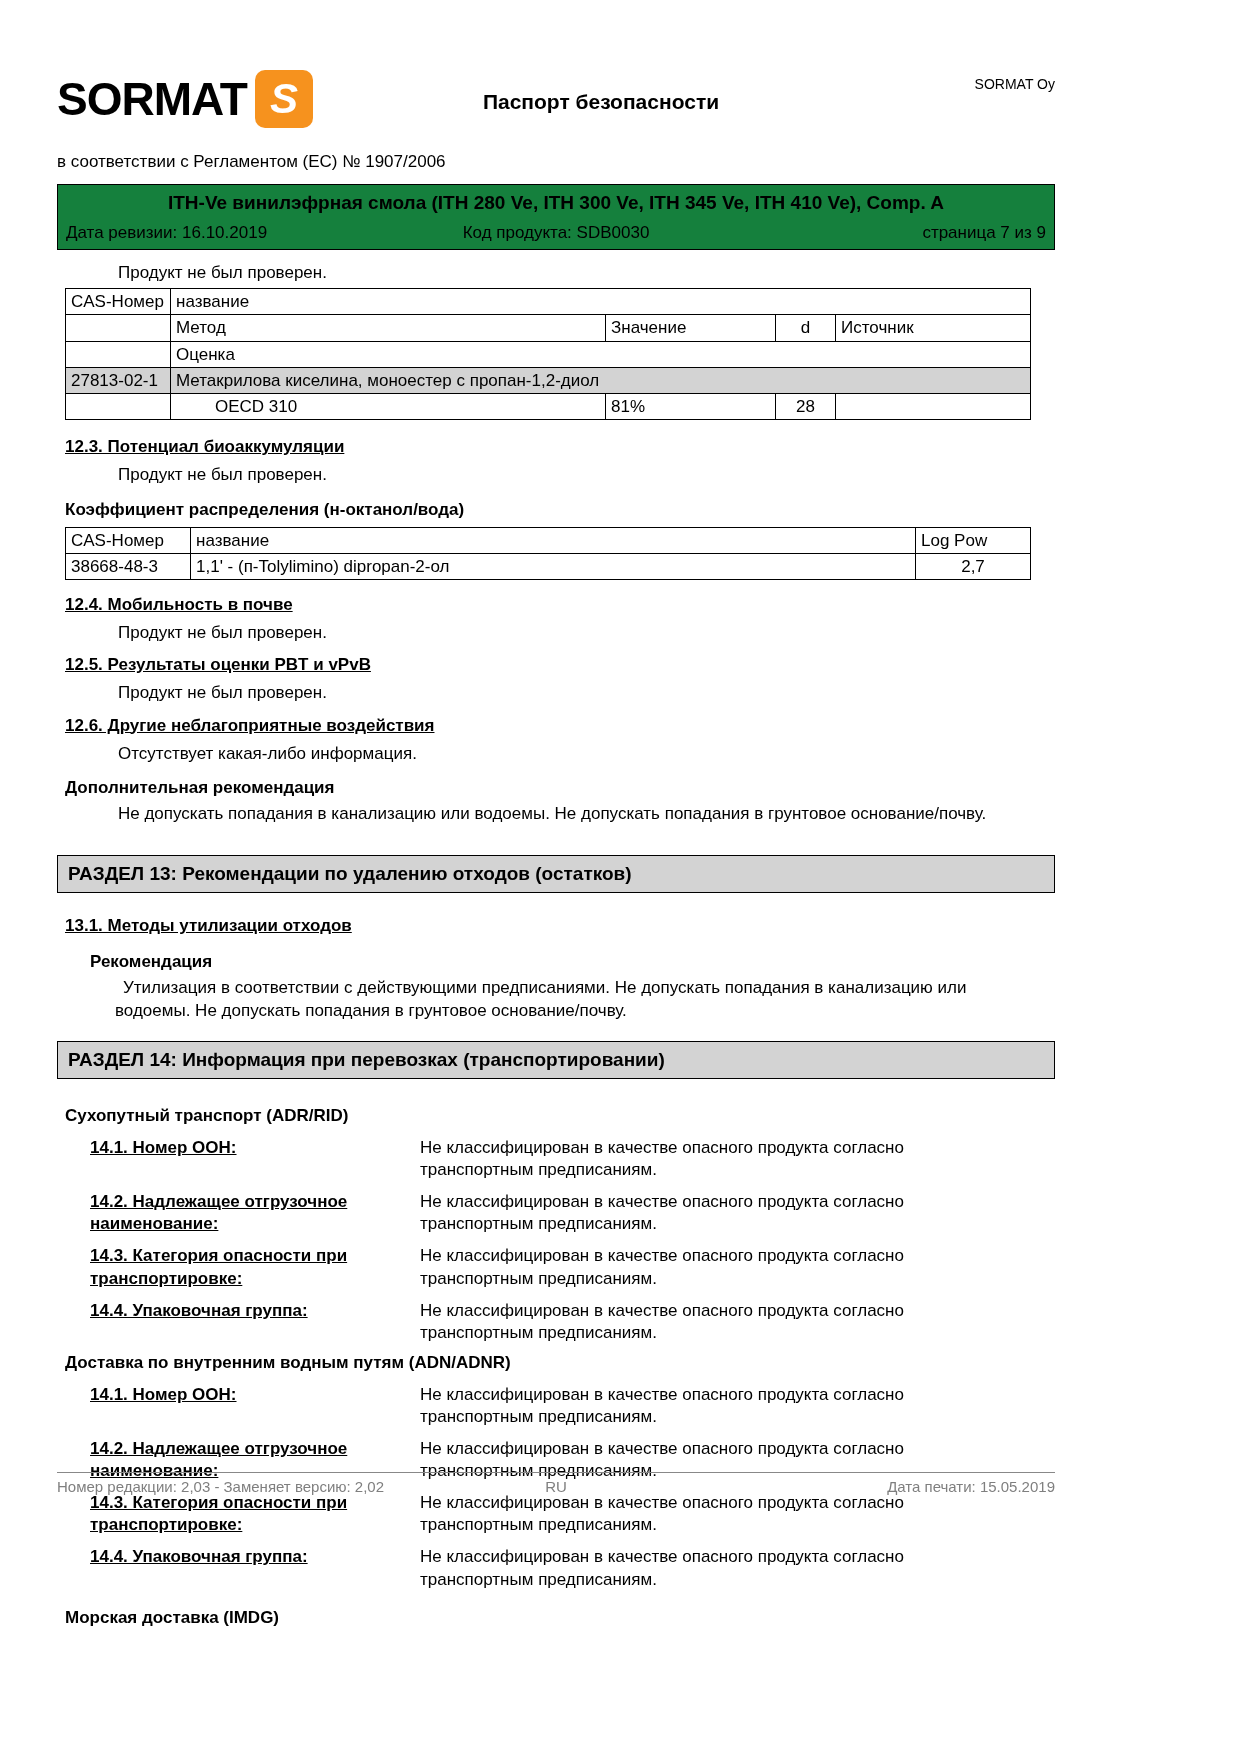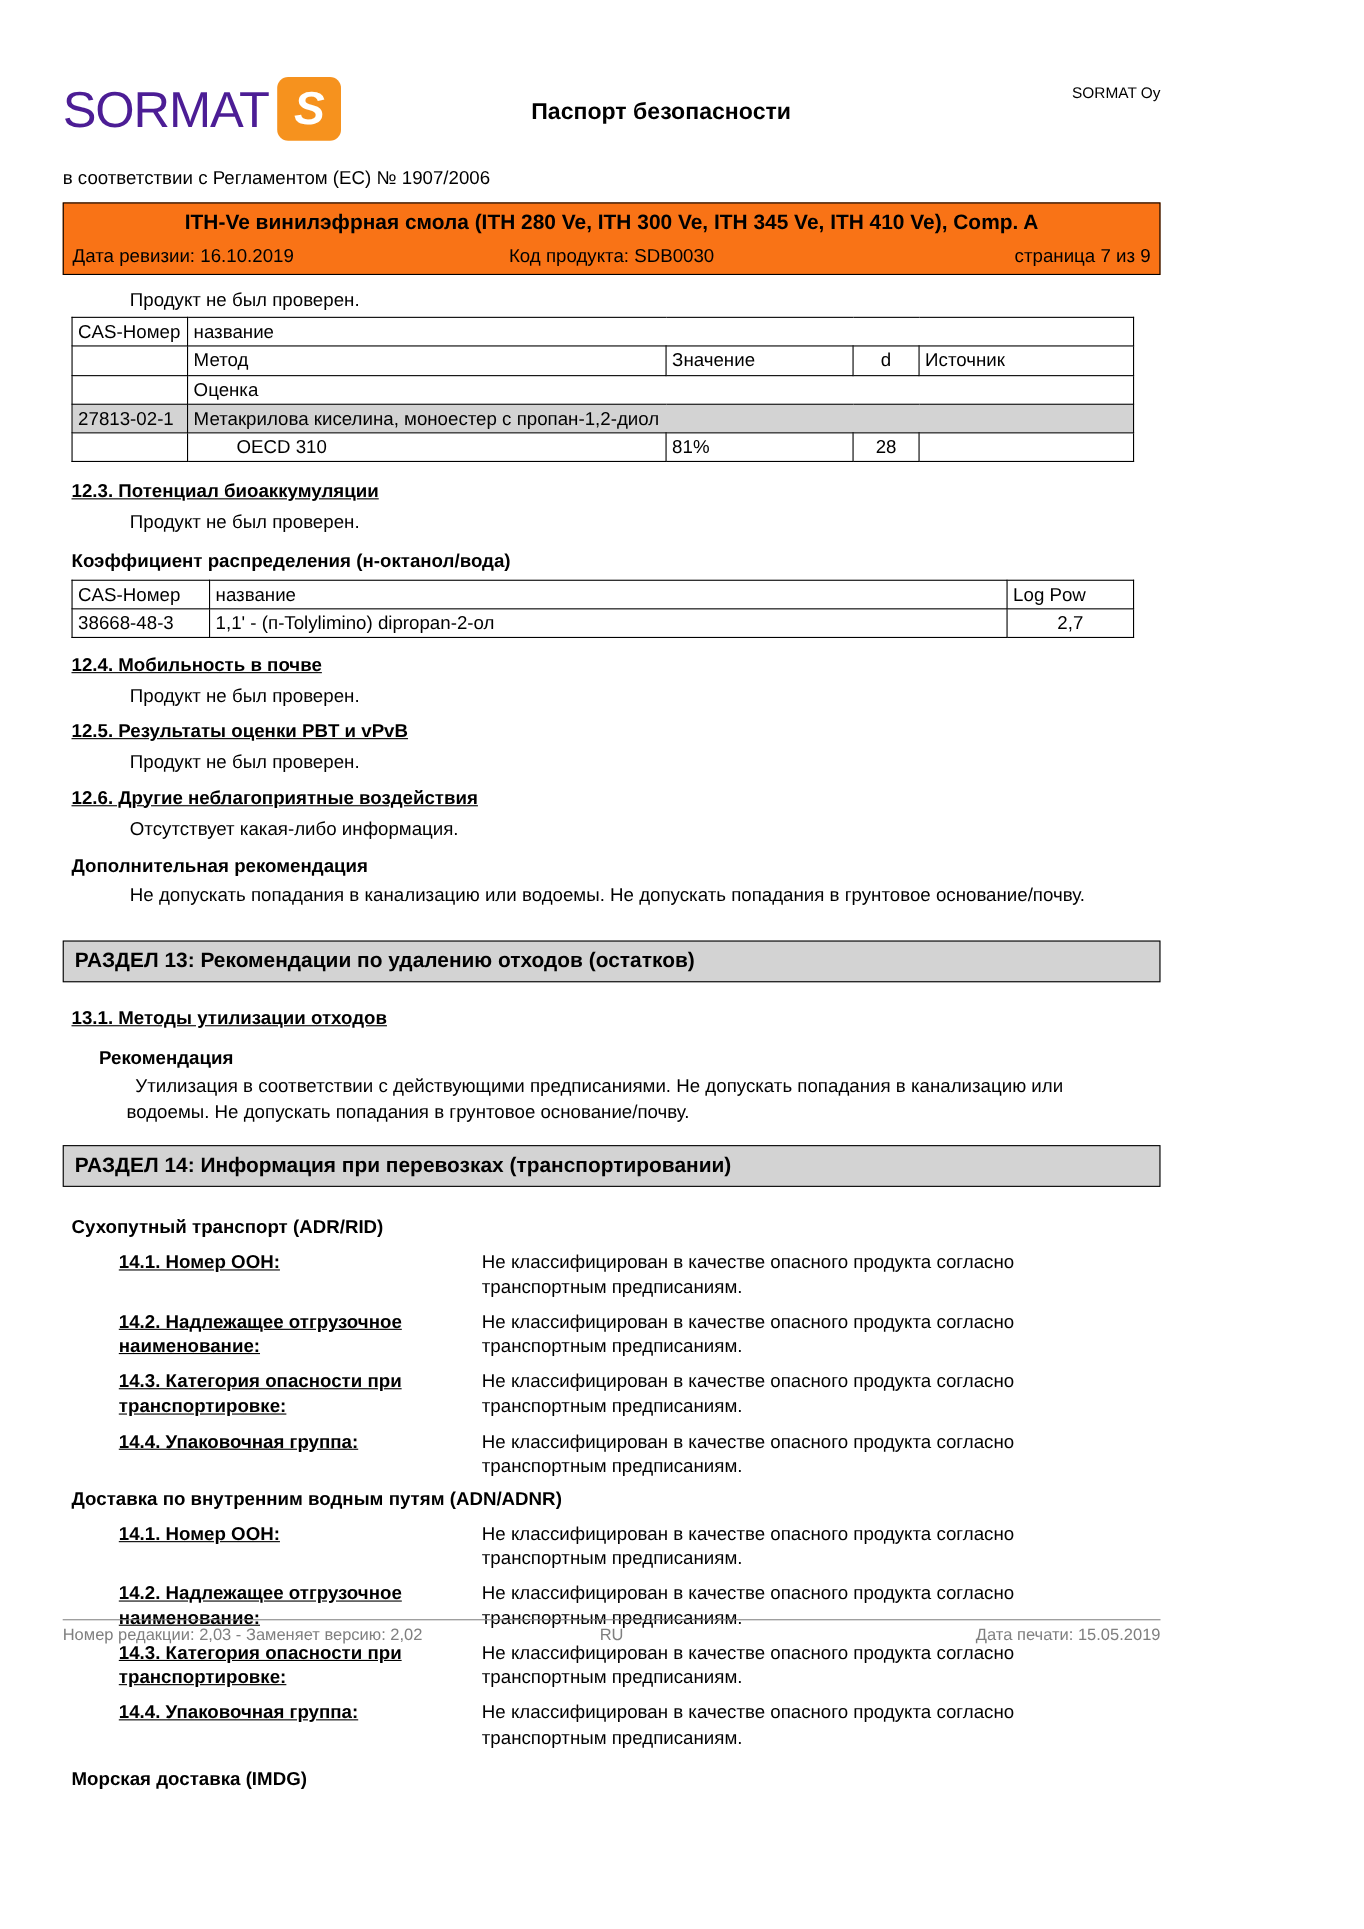--- a/index.html
+++ b/index.html
@@ -8,32 +8,32 @@
     width:1240px; height:1754px;
     font-family:"Liberation Sans","DejaVu Sans",sans-serif;
     font-size:17px; color:#000; position:relative;
   }
   .page { position:relative; width:1240px; height:1754px; overflow:hidden; }
   .content { padding:64px 185px 0 57px; }
 
   
   .header-grid { display:grid; grid-template-columns:300px 1fr 210px; align-items:start; }
   .logo { display:flex; align-items:center; gap:8px; margin-top:6px; }
-  .logo-text { font-size:46px; font-weight:normal; color:#4c1d95; letter-spacing:-1px; }
+  .logo-text { font-size:46px; font-weight:bold; color:#000000; letter-spacing:-1px; }
   .logo-badge {
     width:58px; height:58px; background:#f6921e; border-radius:10px;
     display:flex; align-items:center; justify-content:center;
   }
   .logo-badge span { color:#fff; font-size:42px; font-weight:bold; font-style:italic; line-height:1; }
   .doc-title { text-align:center; font-size:21px; font-weight:bold; margin-top:26px; }
   .company { text-align:right; font-size:14px; margin-top:12px; }
   .subtitle { margin-top:24px; }
 
   
-  .product-box { margin-top:12px; border:1px solid #000; background:#f97316; padding:7px 8px 6px 8px; }
+  .product-box { margin-top:12px; border:1px solid #000; background:#15803d; padding:7px 8px 6px 8px; }
   .product-title { text-align:center; font-weight:bold; font-size:19px; }
   .product-meta { display:flex; margin-top:9px; font-size:17px; }
   .product-meta .m-left { flex:1; text-align:left; }
   .product-meta .m-center { flex:1; text-align:center; }
   .product-meta .m-right { flex:1; text-align:right; }
 
   
   .indent-body { margin-left:61px; }
   .indent-head { margin-left:8px; }
   .h-underline { font-weight:bold; text-decoration:underline; }
@@ -62,21 +62,21 @@
     border:1px solid #000; background:#d3d3d3;
     font-weight:bold; font-size:19px;
     padding:7px 10px; margin-top:14px;
   }
 
   
   .recommend-text { margin-left:58px; max-width:900px; text-indent:8px; line-height:1.35; }
 
   
   .transport-group-title { font-weight:bold; margin-left:8px; }
-  .transport-row { display:flex; margin-left:51px; margin-top:10px; }
+  .transport-row { display:flex; margin-left:33px; margin-top:10px; }
   .t-label { width:310px; margin-right:20px; font-weight:bold; text-decoration:underline; line-height:1.3; }
   .t-value { width:520px; line-height:1.3; }
 
   
   .footer {
     position:absolute; left:57px; top:1472px; width:998px;
     border-top:1px solid #888; padding-top:5px;
     display:grid; grid-template-columns:1fr auto 1fr;
     color:#7f7f7f; font-size:15px;
   }

